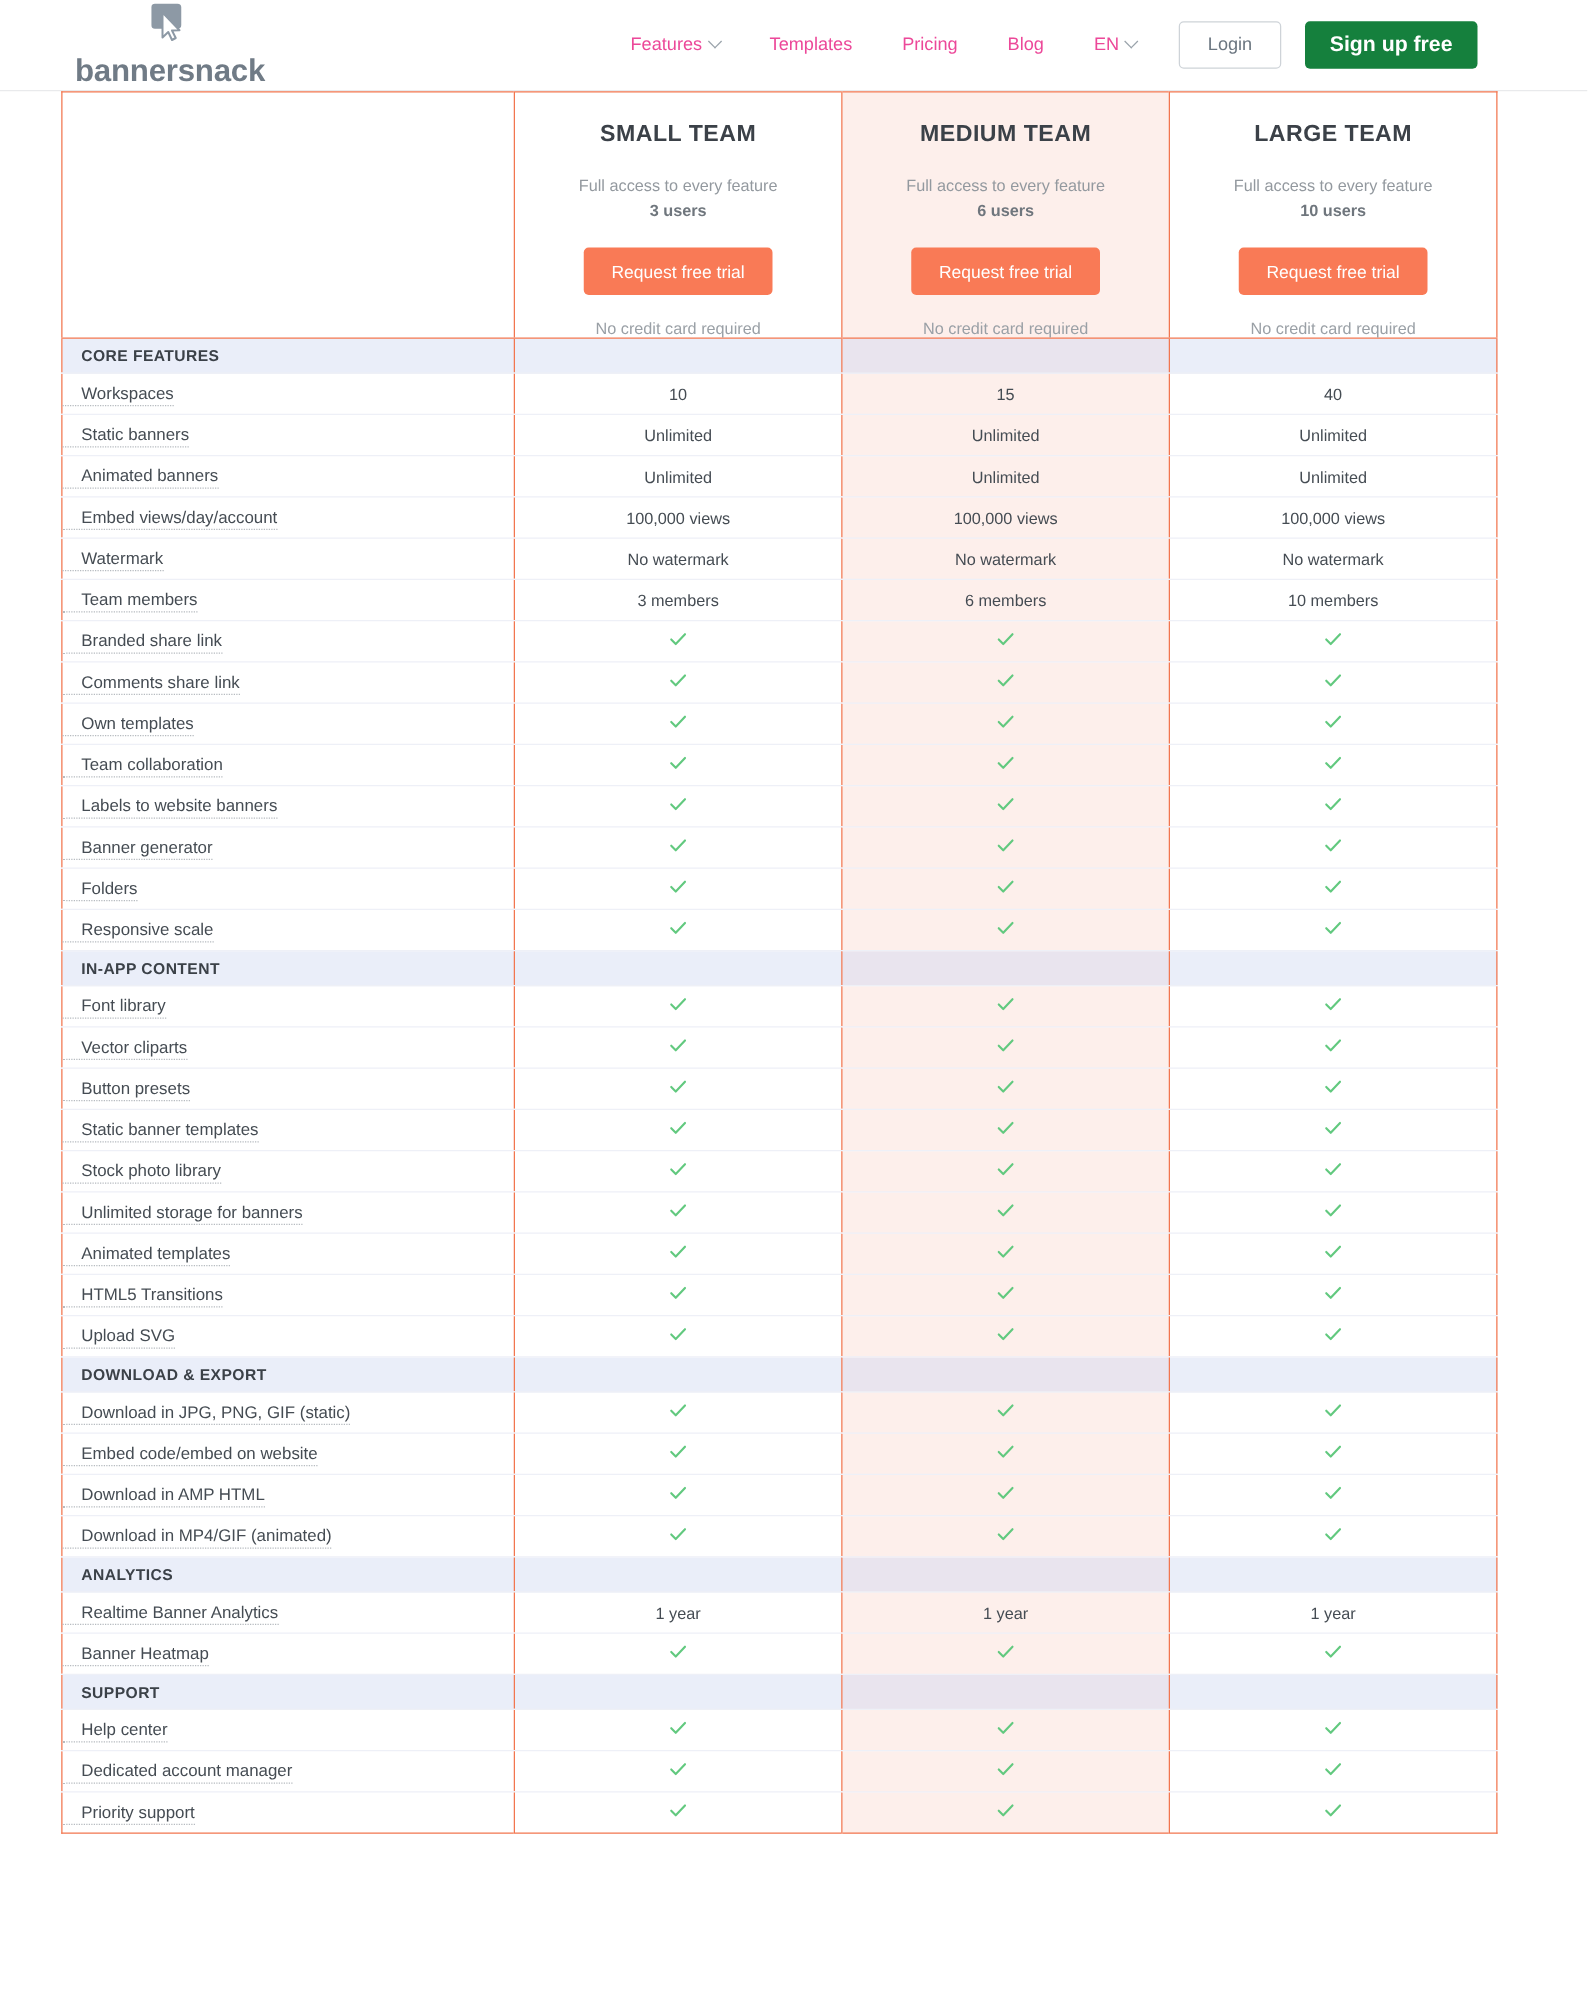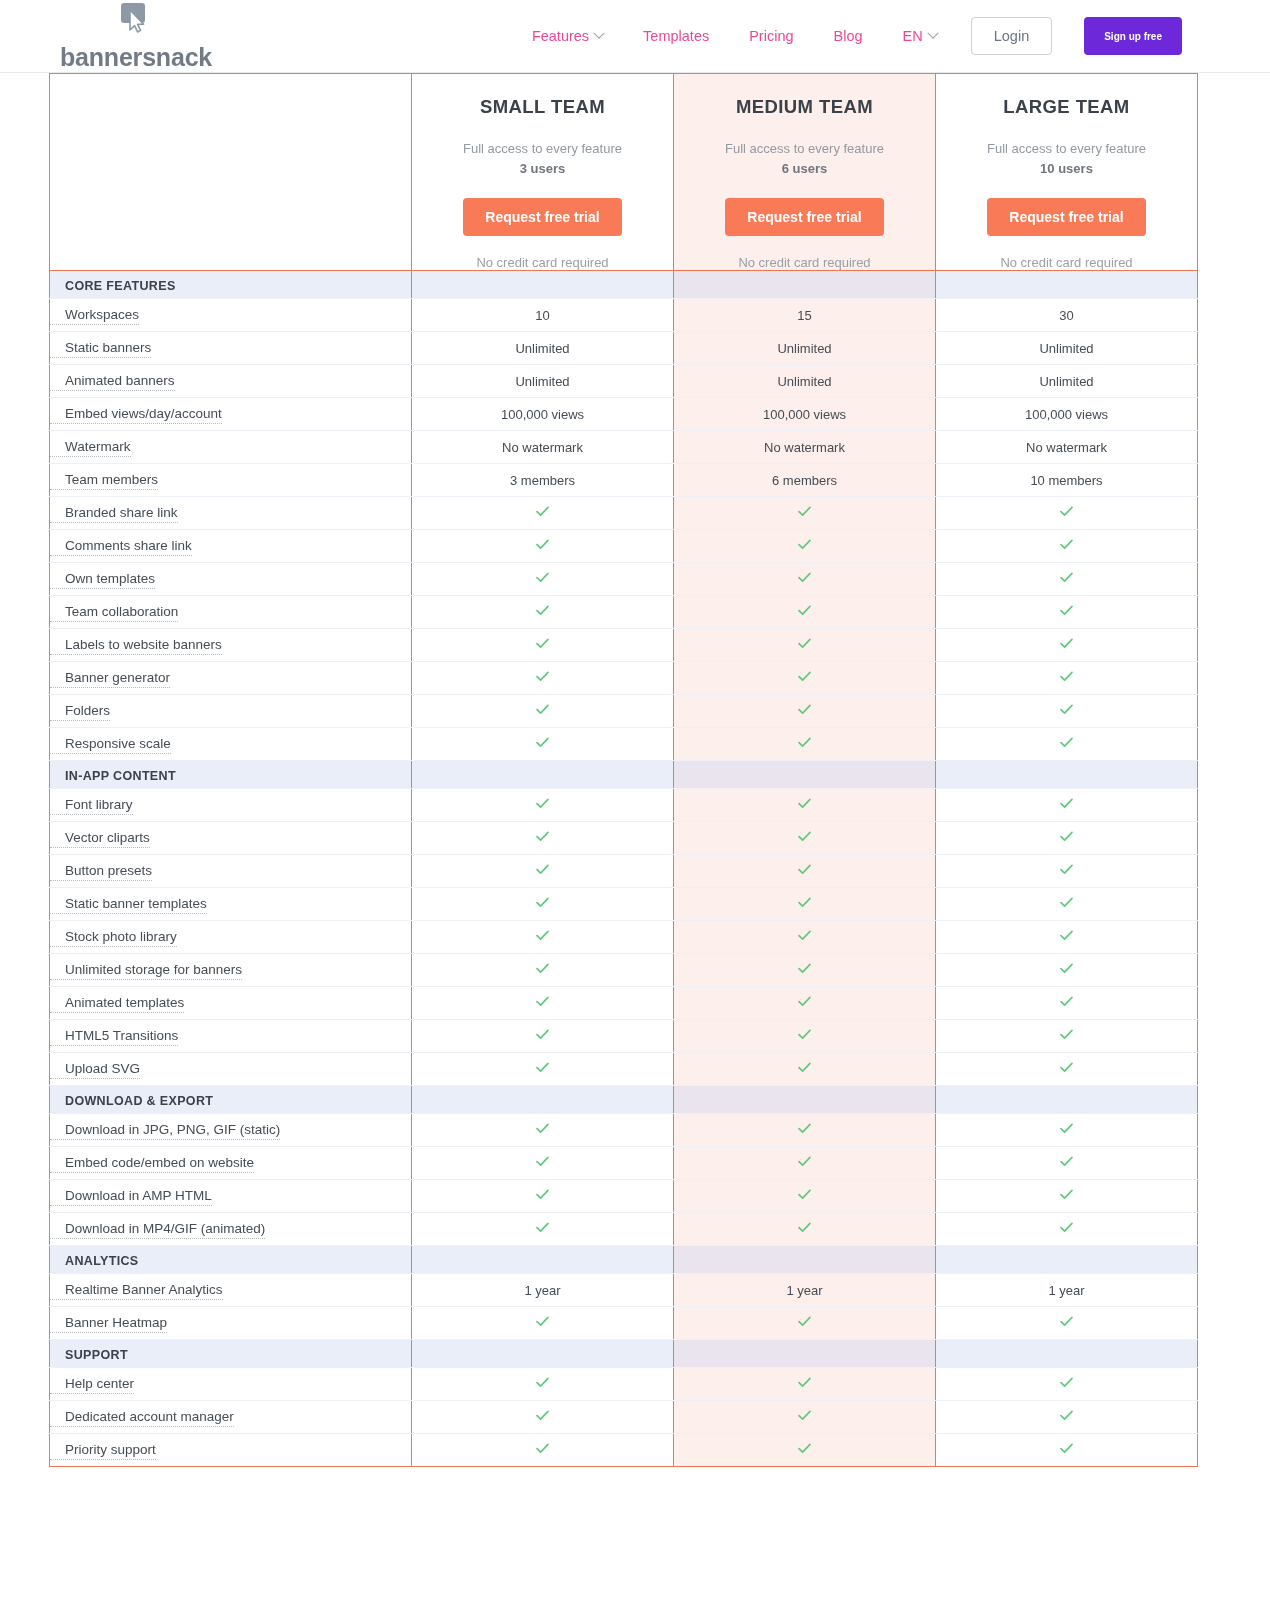--- a/index.html
+++ b/index.html
@@ -65,26 +65,26 @@
     border-radius: 4px;
     background: #fff;
     color: #6b7680;
     font-size: 14.5px;
     font-family: inherit;
     padding: 0 22px;
     height: 38px;
     cursor: pointer;
   }
   .btn-signup {
-    margin-left: 32px;
+    margin-left: 19px;
     border: none;
     border-radius: 4px;
-    background: #6d28d9;
+    background: #15803d;
     color: #fff;
-    font-size: 10px;
+    font-size: 17px;
     font-weight: 700;
     font-family: inherit;
     padding: 0 20px;
     height: 38px;
     cursor: pointer;
   }
 
   
   .table-wrap { padding: 0 49px 0 49px; }
   table.cmp {
@@ -120,21 +120,21 @@
     color: #93999f;
     line-height: 1.55;
   }
   .plan-users { font-weight: 700; color: #6f767d; }
   .btn-trial {
     margin-top: 19px;
     display: inline-block;
     background: #f97a56;
     color: #fff;
     font-size: 14px;
-    font-weight: 700;
+    font-weight: 400;
     font-family: inherit;
     border: none;
     border-radius: 4px;
     padding: 0 22px;
     height: 38px;
     line-height: 38px;
     cursor: pointer;
   }
   .plan-note {
     margin-top: 19px;
@@ -251,21 +251,21 @@
         <tr class="section">
           <td><span class="section-label">CORE FEATURES</span></td>
           <td class="vline"></td>
           <td class="vline tint"></td>
           <td class="vline"></td>
         </tr>
         <tr class="frow">
           <td><span class="feat-label">Workspaces</span></td>
           <td class="val vline"><span>10</span></td>
           <td class="val vline tint"><span>15</span></td>
-          <td class="val vline"><span>30</span></td>
+          <td class="val vline"><span>40</span></td>
         </tr>
         <tr class="frow">
           <td><span class="feat-label">Static banners</span></td>
           <td class="val vline"><span>Unlimited</span></td>
           <td class="val vline tint"><span>Unlimited</span></td>
           <td class="val vline"><span>Unlimited</span></td>
         </tr>
         <tr class="frow">
           <td><span class="feat-label">Animated banners</span></td>
           <td class="val vline"><span>Unlimited</span></td>

